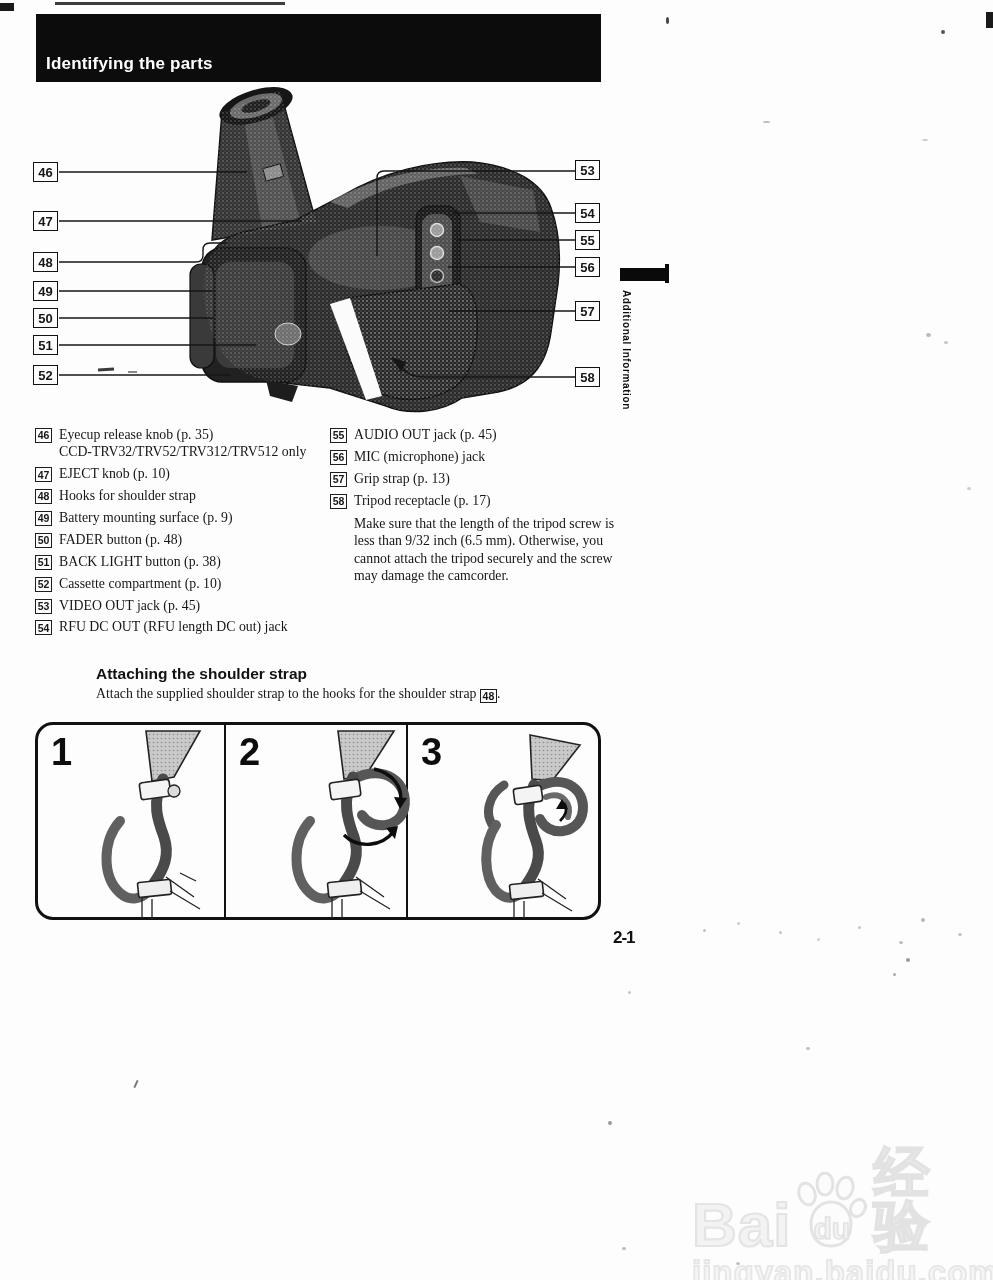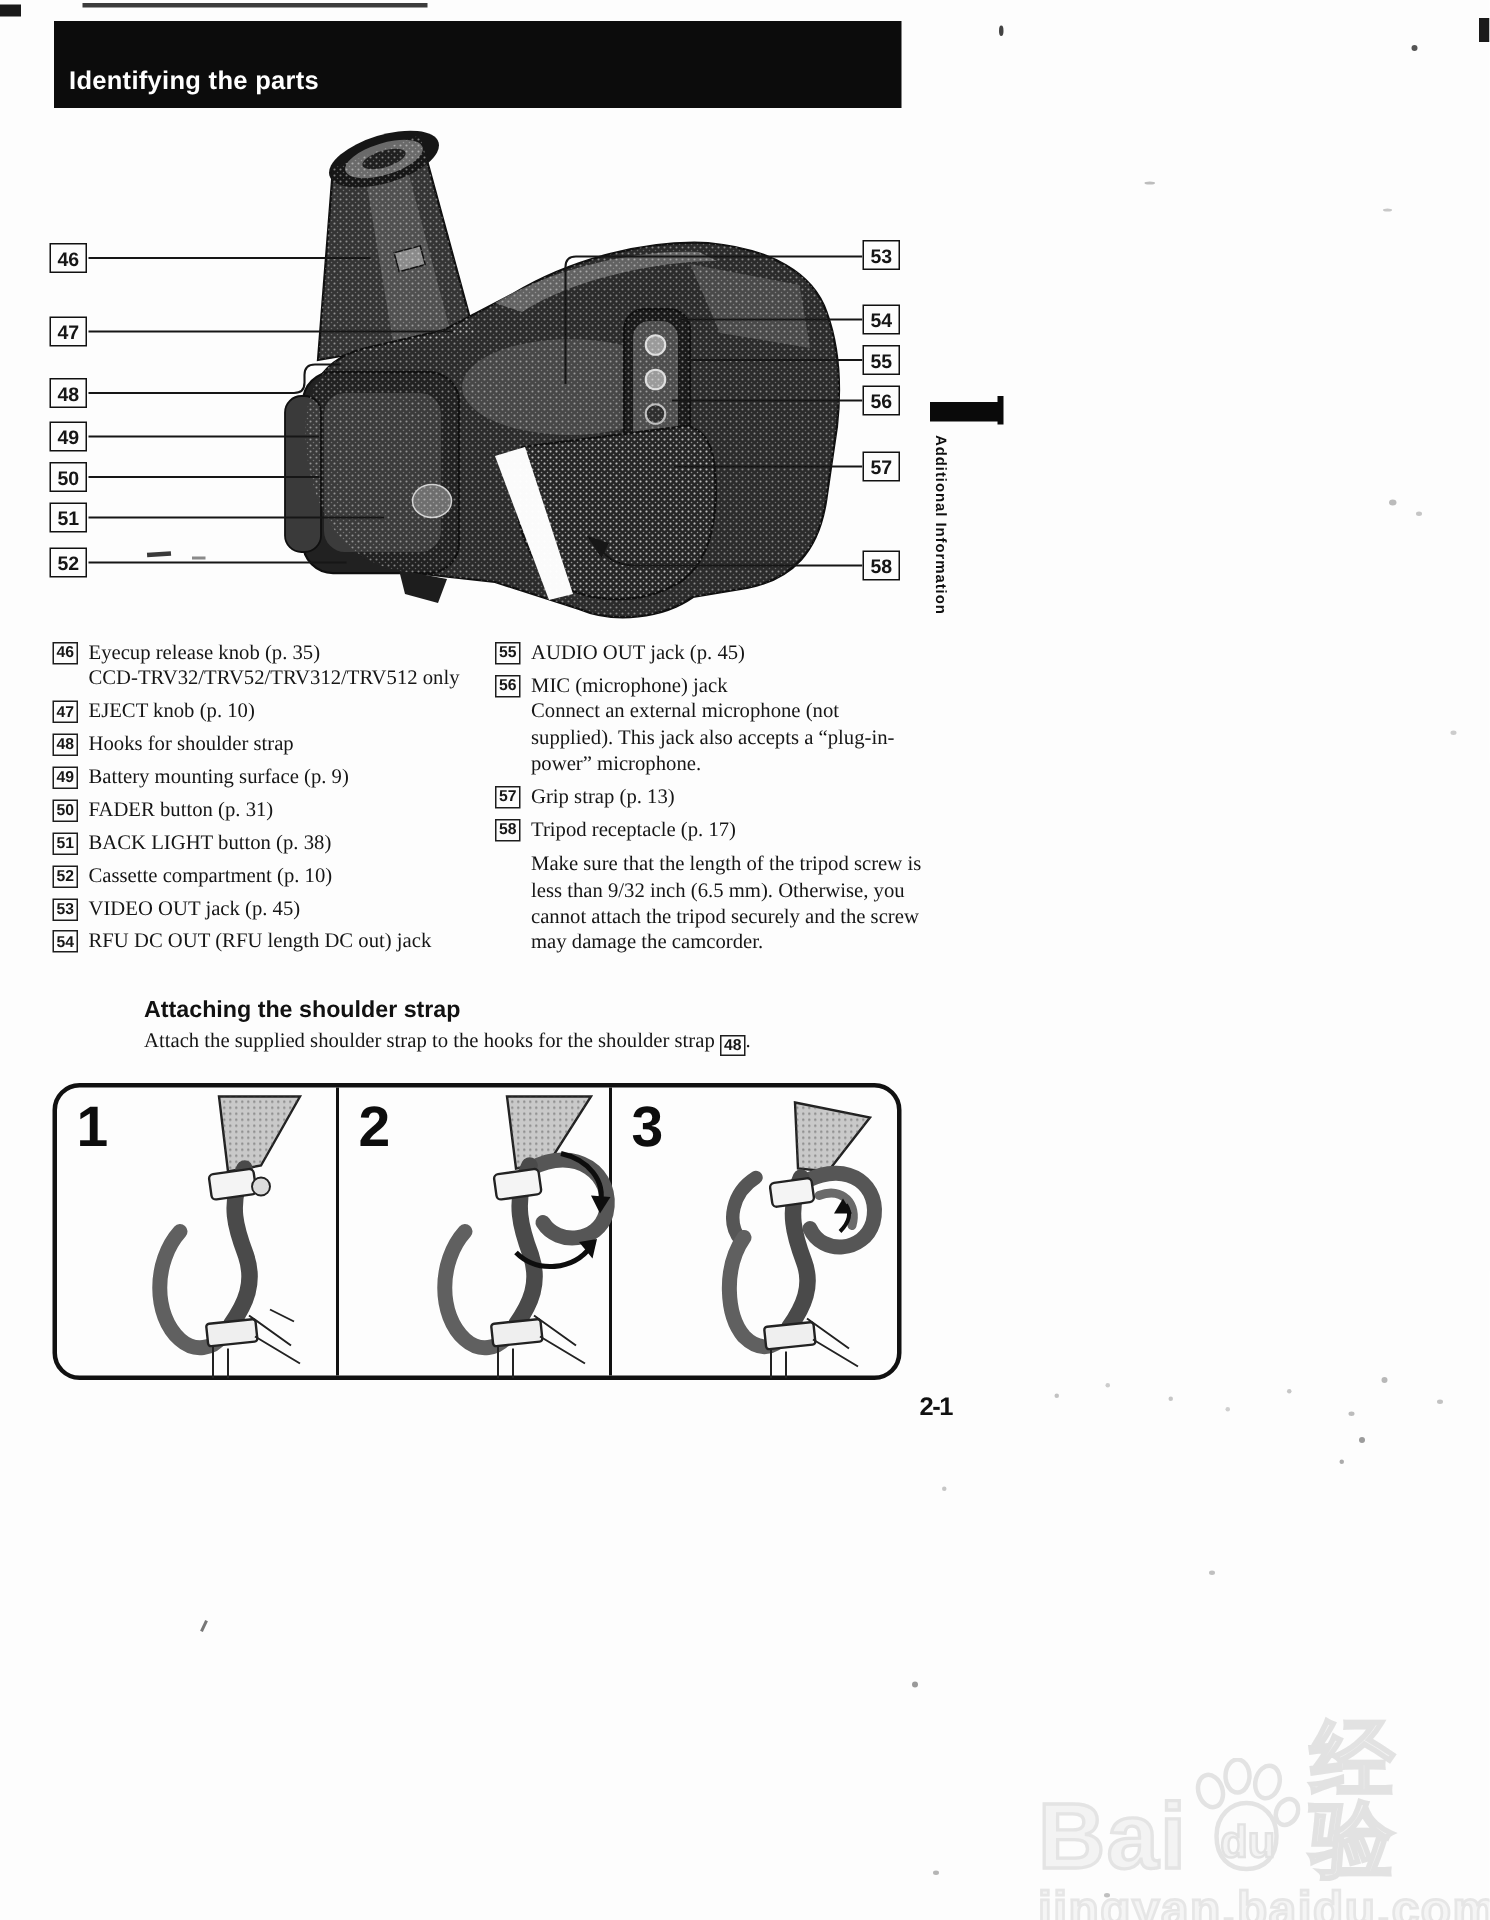--- a/index.html
+++ b/index.html
@@ -4,21 +4,21 @@
 <style>
   * { margin:0; padding:0; box-sizing:border-box; }
   body { background:#ffffff; font-family:"Liberation Serif", serif; }
   .page { position:relative; width:993px; height:1280px; background:#fdfdfd; overflow:hidden; color:#161616; }
 
   
   .mark { position:absolute; background:#1a1a1a; }
   .speck { position:absolute; border-radius:50%; }
 
   
-  .titlebar { position:absolute; left:36px; top:14px; width:565px; height:58px; background:#0c0c0c;
+  .titlebar { position:absolute; left:36px; top:14px; width:565px; height:68px; background:#0c0c0c;
               display:flex; align-items:flex-end; padding:0 0 8px 10px; }
   .titlebar span { color:#fff; font-family:"Liberation Sans", sans-serif; font-weight:bold; font-size:17px; letter-spacing:.2px; }
 
   
   .diagram { position:absolute; left:30px; top:80px; width:580px; height:345px; }
   .diagram svg { position:absolute; left:0; top:0; }
   .callout { position:absolute; width:25px; height:20px; border:1.6px solid #111; background:#fdfdfd;
              font-family:"Liberation Sans", sans-serif; font-weight:bold; font-size:13px;
              display:flex; align-items:center; justify-content:center; line-height:1; }
   .co-l { left:3px; } .co-r { left:545px; }
@@ -179,21 +179,21 @@
     <div class="pitem">
         <span class="numbox">48</span>
       <div class="ptxt">Hooks for shoulder strap</div>
       </div>
     <div class="pitem">
         <span class="numbox">49</span>
       <div class="ptxt">Battery mounting surface (p. 9)</div>
       </div>
     <div class="pitem">
         <span class="numbox">50</span>
-      <div class="ptxt">FADER button (p. 31)</div>
+      <div class="ptxt">FADER button (p. 48)</div>
       </div>
     <div class="pitem">
         <span class="numbox">51</span>
       <div class="ptxt">BACK LIGHT button (p. 38)</div>
       </div>
     <div class="pitem">
         <span class="numbox">52</span>
       <div class="ptxt">Cassette compartment (p. 10)</div>
       </div>
     <div class="pitem">
@@ -207,21 +207,21 @@
   </section>
 
   <section class="plist colR">
     <div class="pitem">
         <span class="numbox">55</span>
       <div class="ptxt">AUDIO OUT jack (p. 45)</div>
       </div>
     <div class="pitem">
         <span class="numbox">56</span>
       <div class="ptxt"><span>MIC (microphone) jack</span>
-        <div class="pnote">Connect an external microphone (not supplied). This jack also accepts a “plug-in-power” microphone.</div></div>
+        </div>
       </div>
     <div class="pitem">
         <span class="numbox">57</span>
       <div class="ptxt">Grip strap (p. 13)</div>
       </div>
     <div class="pitem">
         <span class="numbox">58</span>
       <div class="ptxt"><span>Tripod receptacle (p. 17)</span>
         <div class="pnote gap">Make sure that the length of the tripod screw is less than 9/32 inch (6.5 mm). Otherwise, you cannot attach the tripod securely and the screw may damage the camcorder.</div></div>
       </div>

